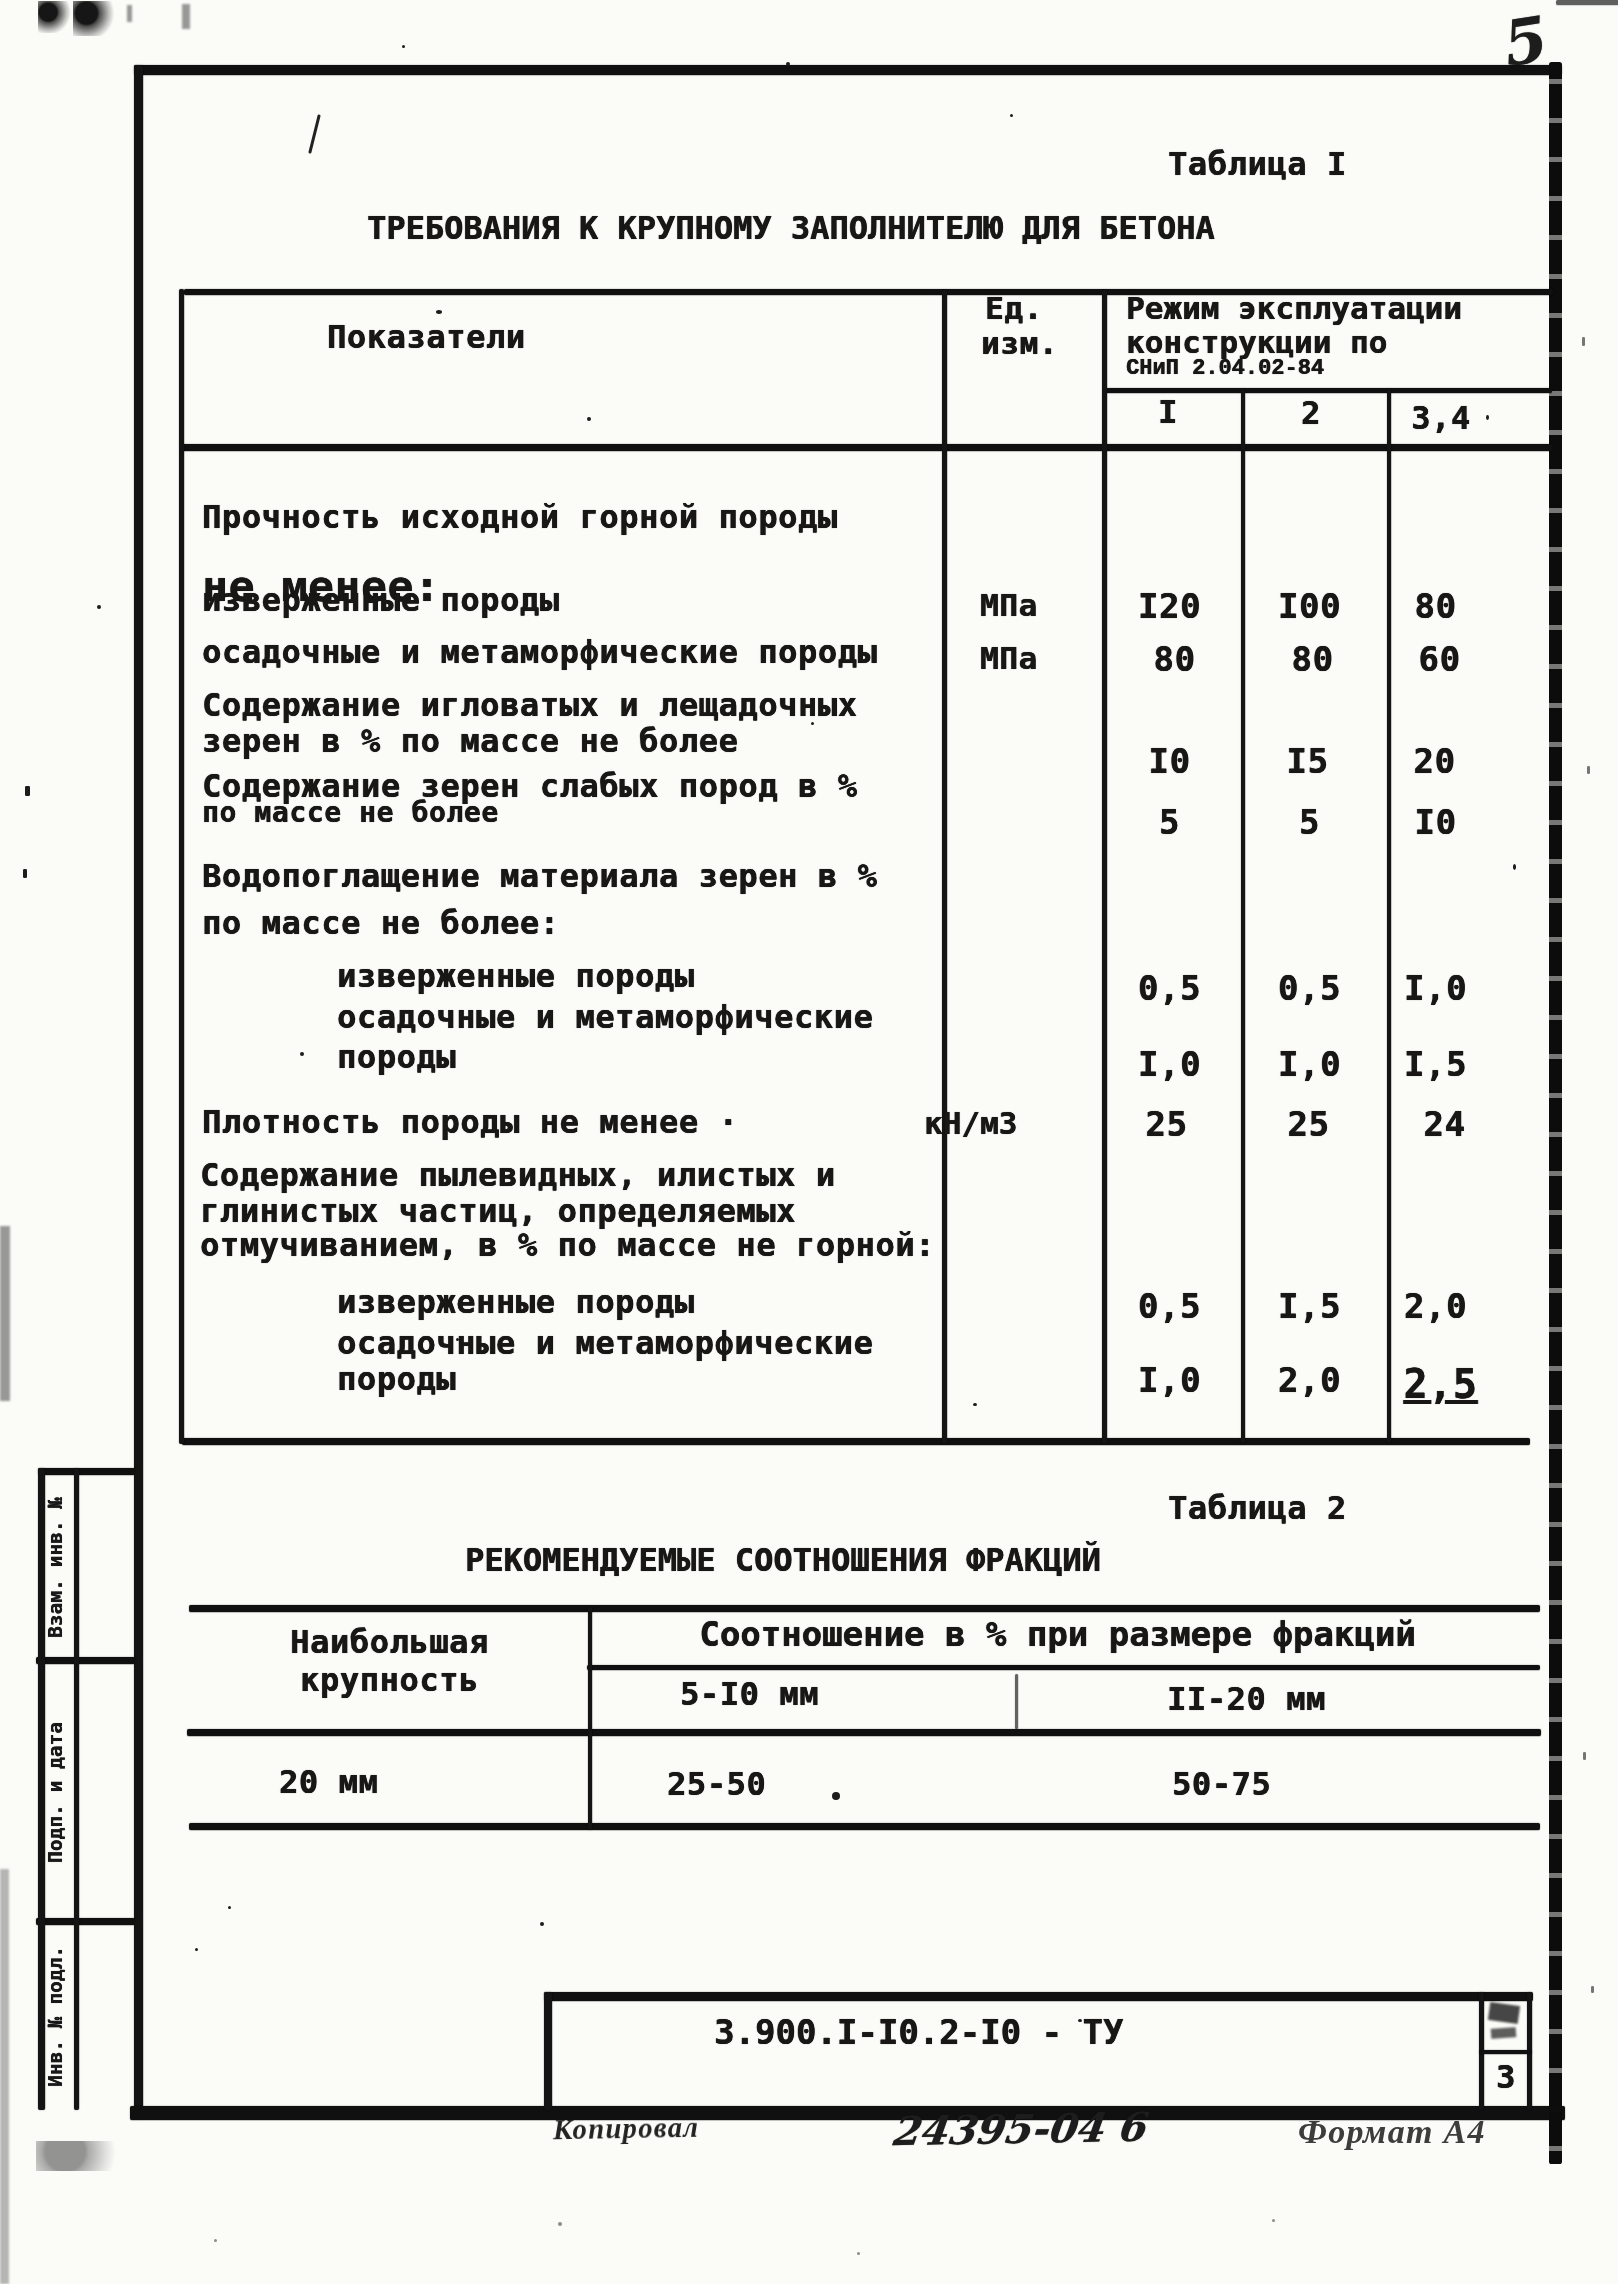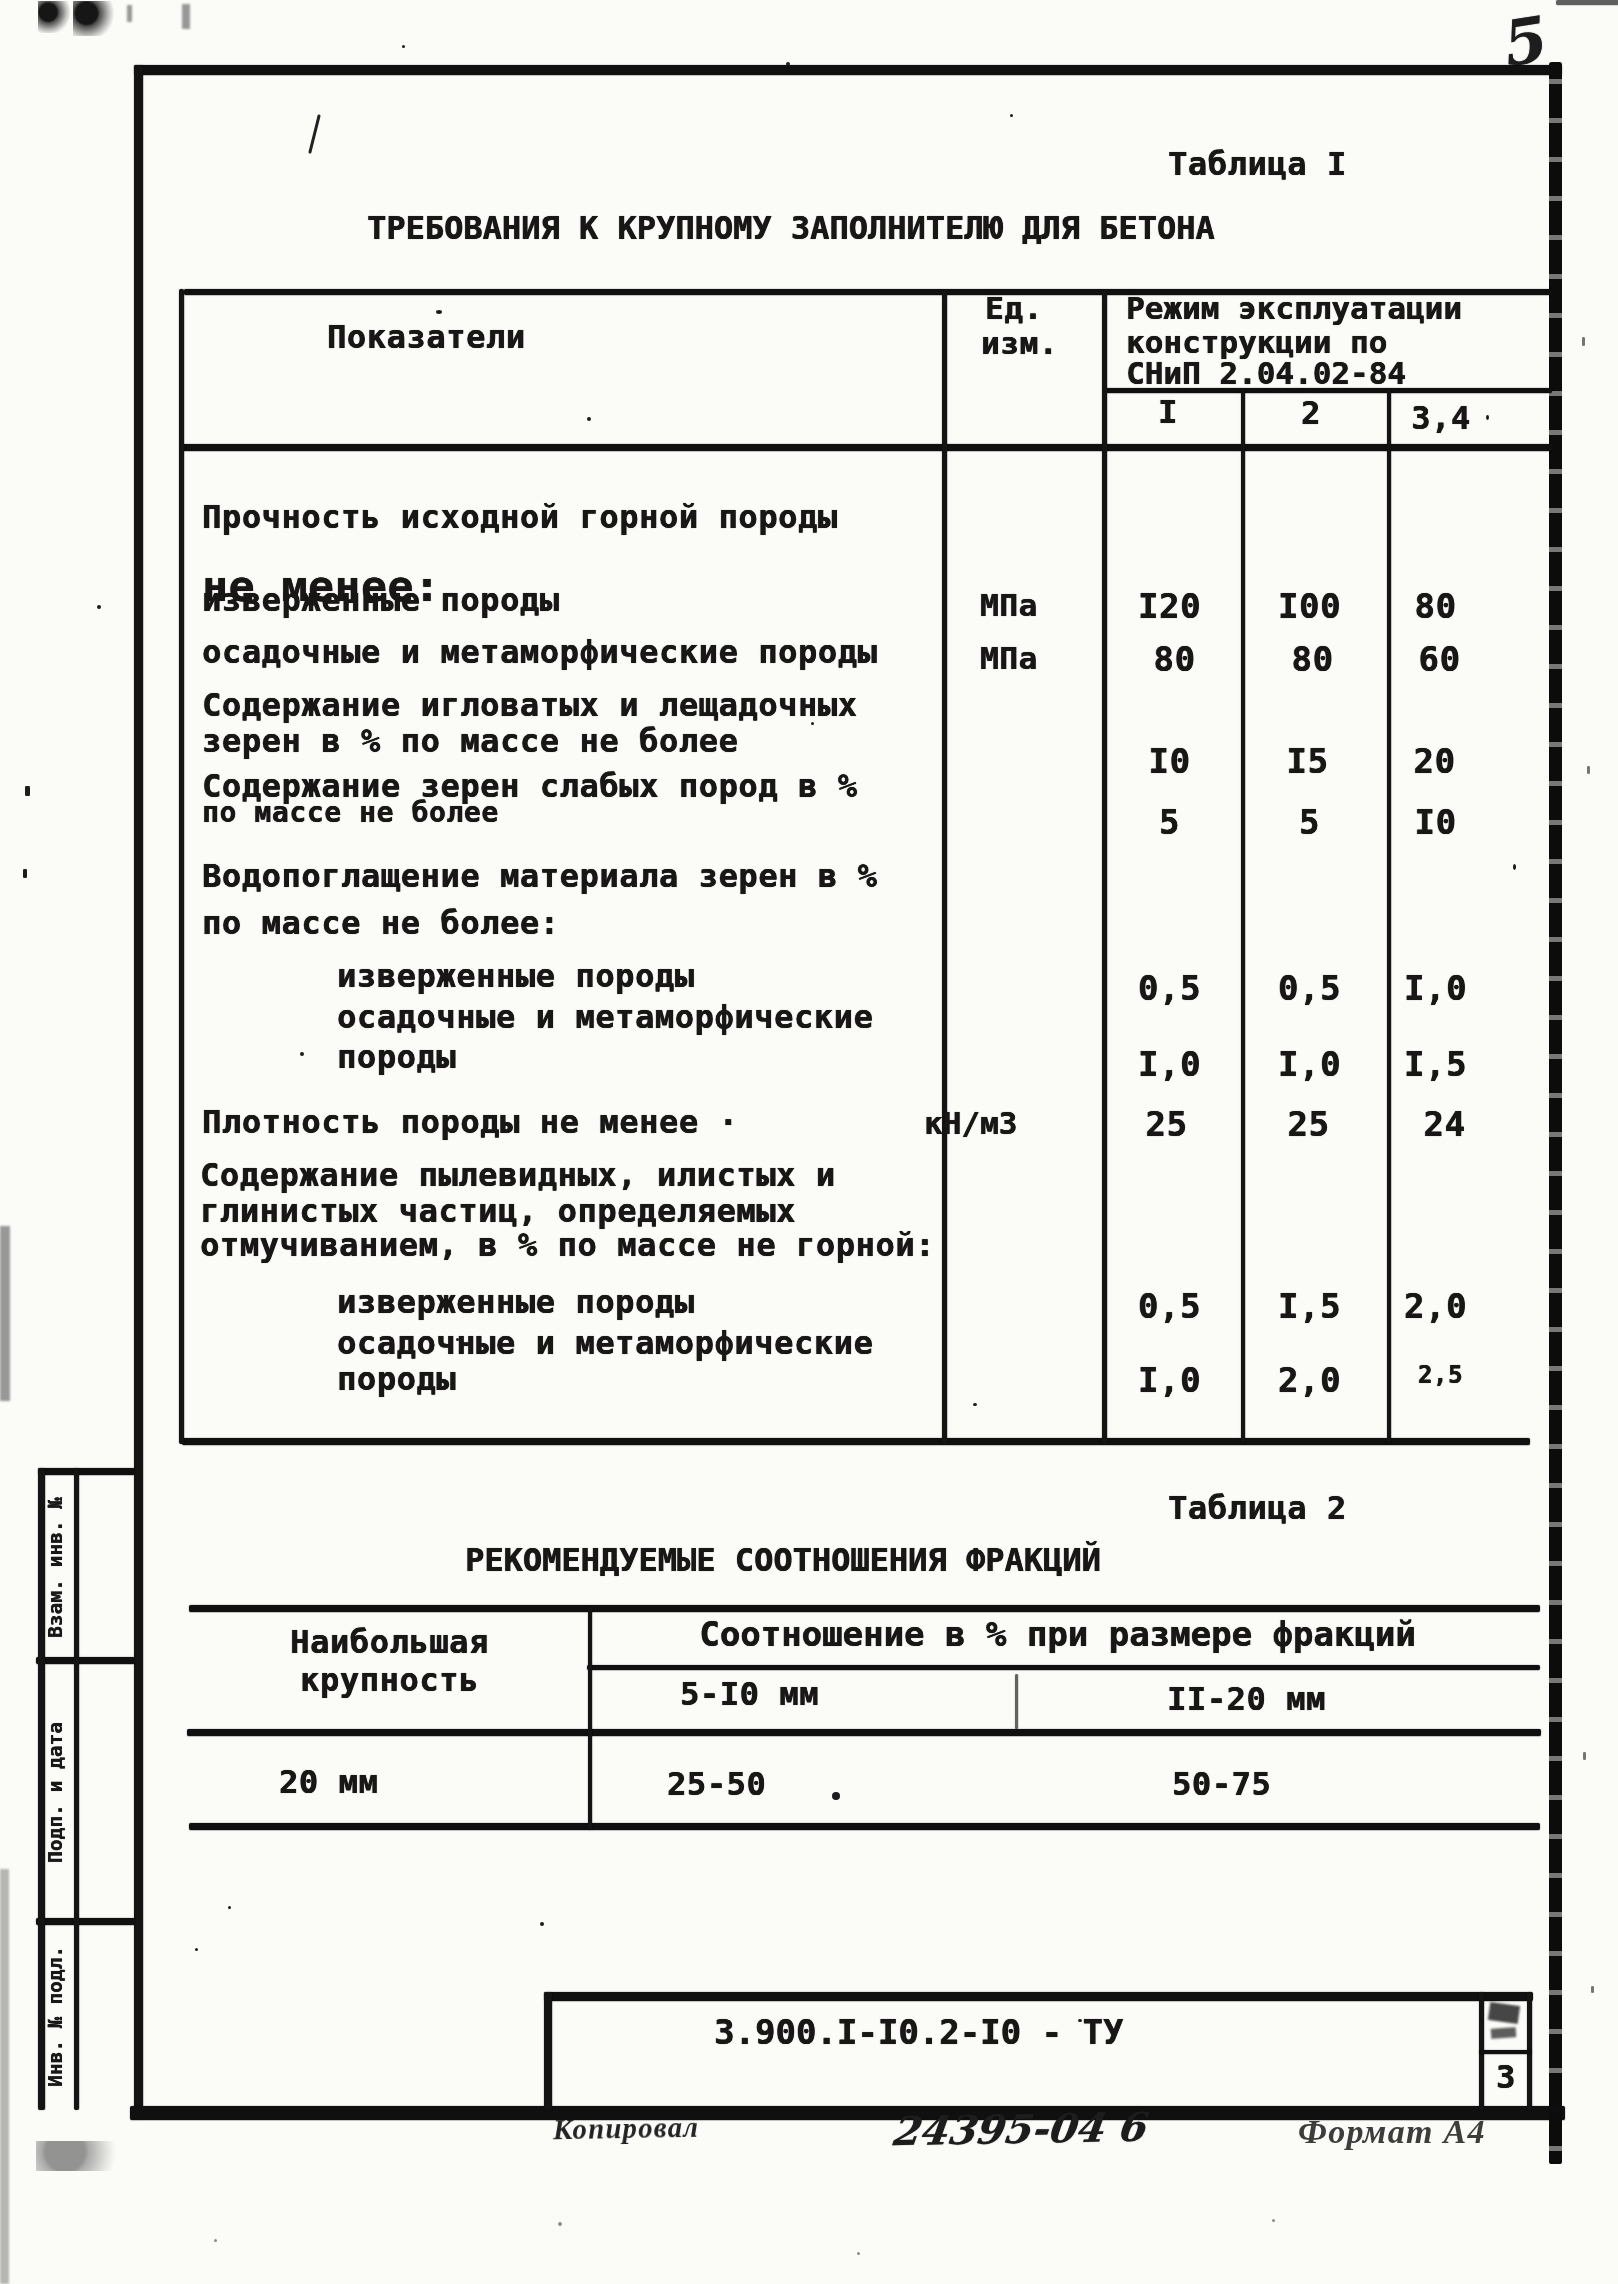--- a/index.html
+++ b/index.html
@@ -70,21 +70,21 @@
 <div class="vl" style="left:1102px;top:290px;width:4.5px;height:1154px;"></div>
 <div class="vl" style="left:1241px;top:389px;width:3.9px;height:1054px;"></div>
 <div class="vl" style="left:1387px;top:389px;width:3.9px;height:1054px;"></div>
 
 <div class="tx" style="left:327px;top:321px;font-size:32px;">Показатели</div>
 <div class="sp" style="left:436px;top:310px;width:5.8px;height:3.9px;"></div>
 <div class="tx" style="left:985px;top:292px;font-size:31px;">Ед.</div>
 <div class="tx" style="left:981px;top:327px;font-size:31px;">изм.</div>
 <div class="tx" style="left:1126px;top:292px;font-size:31px;letter-spacing:0;">Режим эксплуатации</div>
 <div class="tx" style="left:1126px;top:326px;font-size:31px;letter-spacing:0;">конструкции по</div>
-<div class="tx" style="left:1126px;top:357px;font-size:31px;letter-spacing:0;">СНиП 2.04.02-84</div>
+<div class="tx" style="left:1126px;top:357px;font-size:22px;letter-spacing:0;font-family:Liberation Mono, monospace;">СНиП 2.04.02-84</div>
 <div class="tx cen" style="left:1129px;top:396px;width:78px;font-size:32px;">I</div>
 <div class="tx cen" style="left:1259px;top:397px;width:104px;font-size:32px;">2</div>
 <div class="tx cen" style="left:1389px;top:402px;width:104px;font-size:32px;">3,4</div>
 
 <div class="tx" style="left:202px;top:501px;font-size:32px;">Прочность исходной горной породы</div>
 <div class="tx" style="left:202px;top:564px;font-size:43px;">не менее:</div>
 
 <div class="tx" style="left:202px;top:584px;font-size:32px;">изверженные породы</div>
 <div class="tx cen" style="left:954px;top:589px;width:110px;font-size:31px;">МПа</div>
 <div class="tx cen" style="left:1098px;top:589px;width:143px;font-size:34px;">I20</div>
@@ -135,21 +135,21 @@
 
 <div class="tx" style="left:337px;top:1286px;font-size:32px;">изверженные породы</div>
 <div class="tx cen" style="left:1098px;top:1289px;width:143px;font-size:34px;">0,5</div>
 <div class="tx cen" style="left:1238px;top:1289px;width:143px;font-size:34px;">I,5</div>
 <div class="tx cen" style="left:1364px;top:1289px;width:143px;font-size:34px;">2,0</div>
 
 <div class="tx" style="left:337px;top:1327px;font-size:32px;">осадочные и метаморфические</div>
 <div class="tx" style="left:337px;top:1363px;font-size:32px;">породы</div>
 <div class="tx cen" style="left:1098px;top:1363px;width:143px;font-size:34px;">I,0</div>
 <div class="tx cen" style="left:1238px;top:1363px;width:143px;font-size:34px;">2,0</div>
-<div class="tx cen" style="left:1369px;top:1363px;width:143px;font-size:24px;">2,5</div>
+<div class="tx cen" style="left:1369px;top:1363px;width:143px;font-size:40px;text-decoration:underline;">2,5</div>
 
 <div class="tx" style="left:1168px;top:1492px;font-size:32px;">Таблица 2</div>
 <div class="tx" style="left:465px;top:1544px;font-size:32px;letter-spacing:0;">РЕКОМЕНДУЕМЫЕ СООТНОШЕНИЯ ФРАКЦИЙ</div>
 
 <div class="hl" style="left:189px;top:1605px;width:1351px;height:6.5px;"></div>
 <div class="hl" style="left:587px;top:1665px;width:953px;height:5.2px;"></div>
 <div class="hl" style="left:187px;top:1729px;width:1354px;height:6.5px;"></div>
 <div class="hl" style="left:189px;top:1823px;width:1351px;height:6.5px;"></div>
 <div class="vl" style="left:588px;top:1607px;width:3.9px;height:223px;"></div>
 <div class="vl faint" style="left:1015px;top:1674px;width:2.6px;height:55px;"></div>

